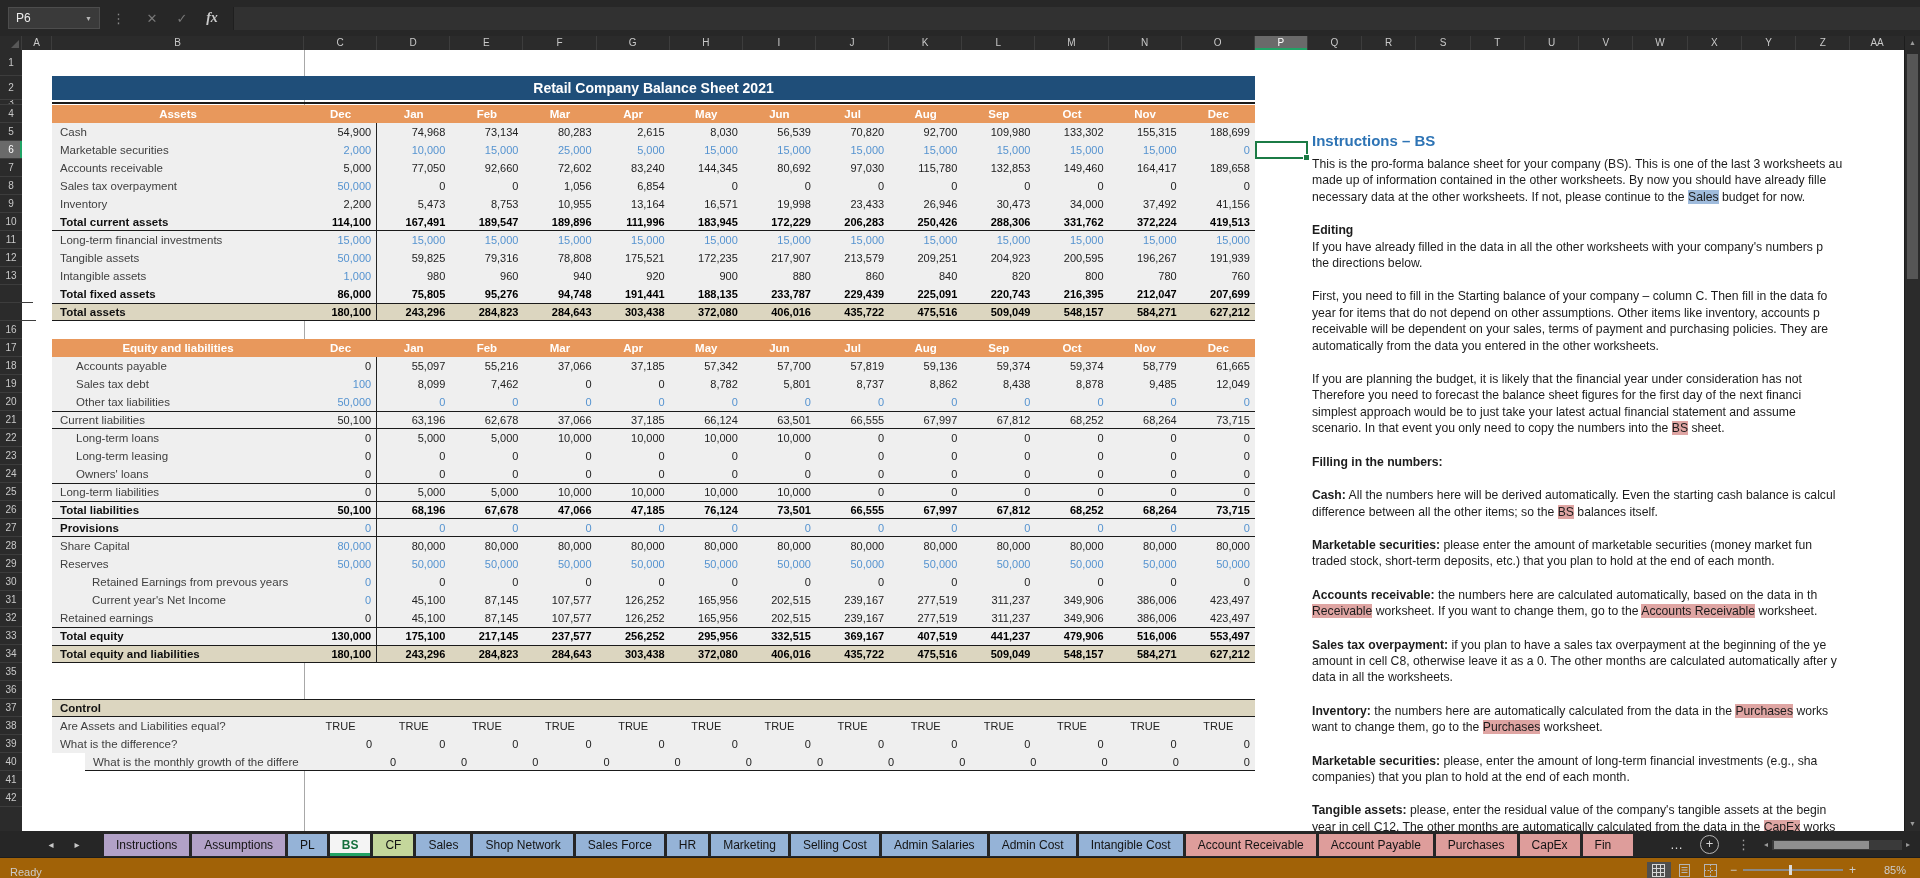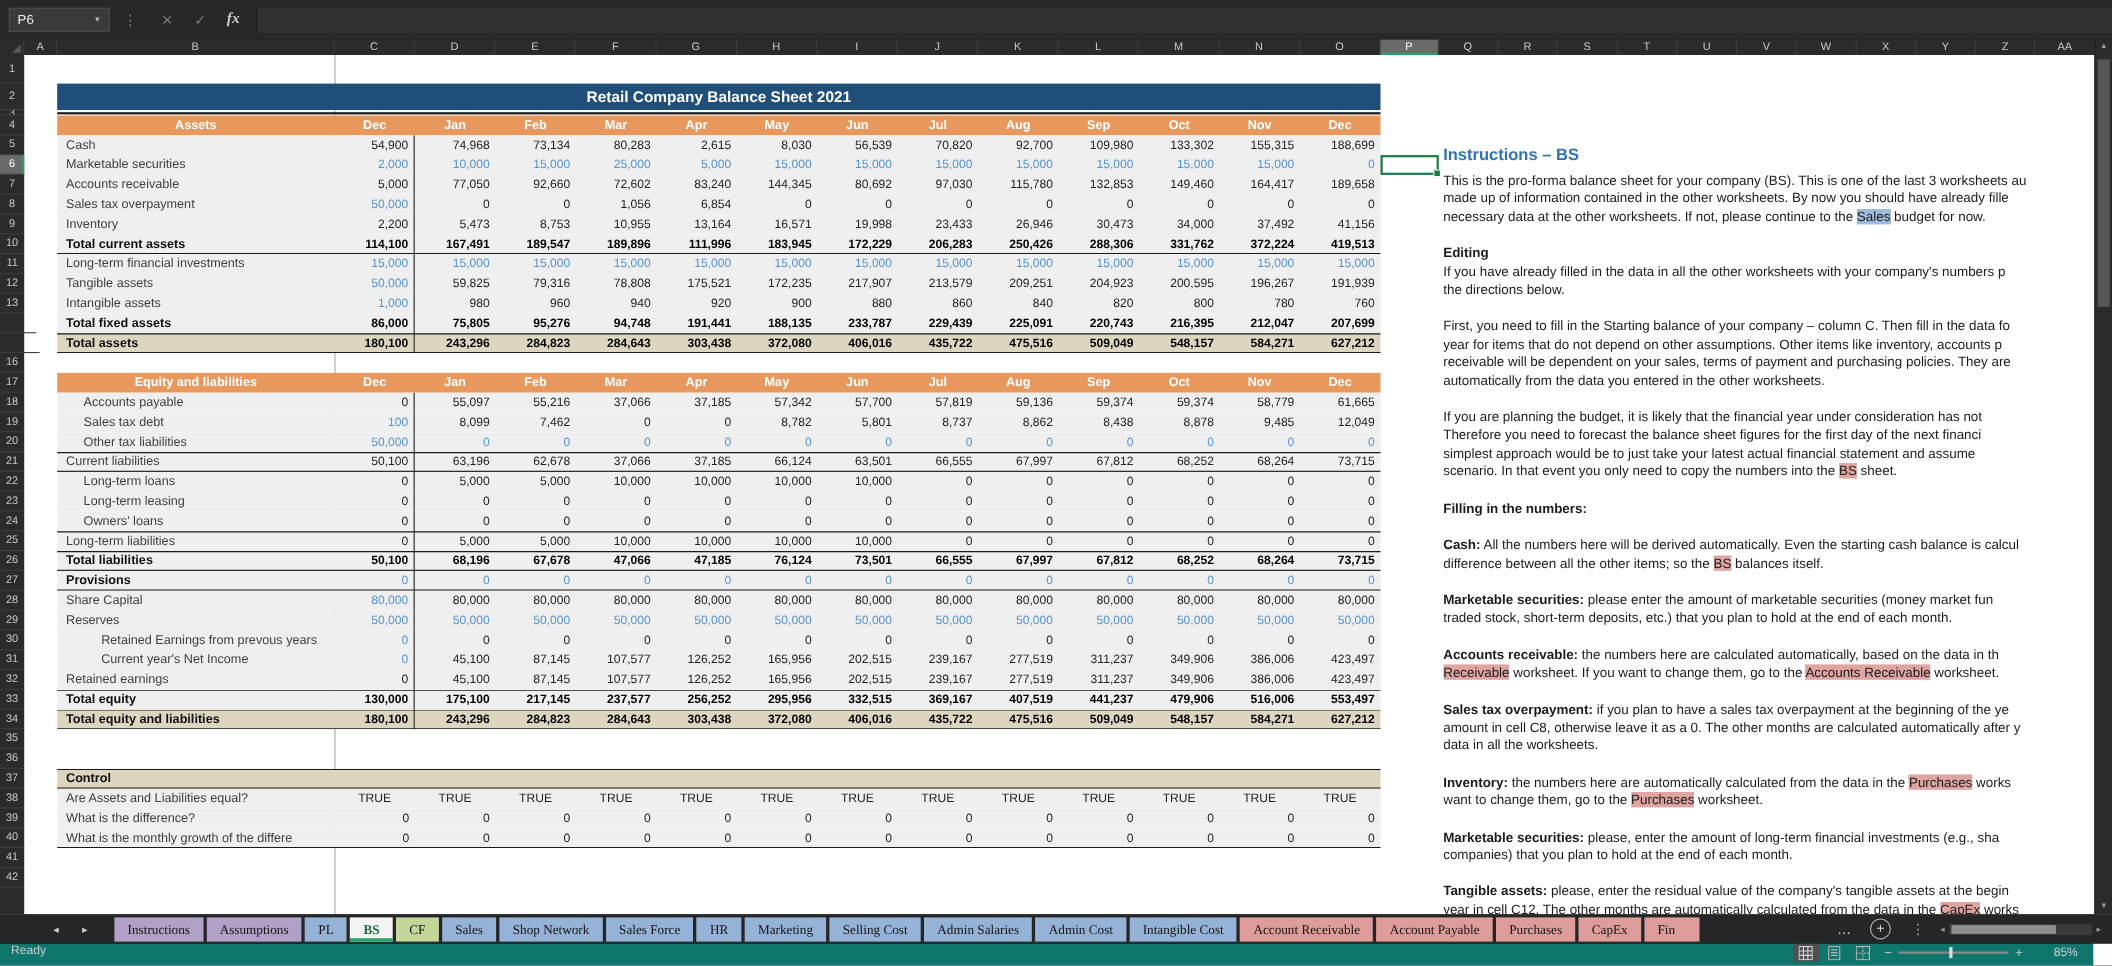--- a/index.html
+++ b/index.html
@@ -55,37 +55,37 @@
   .hp{background:var(--hlpink);}
   .hb{background:var(--hlblue);}
   
   .vscroll{position:absolute;right:0;top:36px;bottom:47px;width:15px;background:#2b2b2b;border-left:1px solid #1d1d1d;z-index:5;}
   .vs-arrow{height:14px;color:#9a9a9a;font-size:7px;text-align:center;line-height:14px;}
   .vs-thumb{position:absolute;left:2px;right:2px;top:18px;height:225px;background:#565656;}
   .vs-down{position:absolute;bottom:0;width:100%;}
   
   .tabbar{position:absolute;left:0;right:0;bottom:20px;height:27px;background:#262626;display:flex;align-items:flex-end;padding-left:38px;box-sizing:border-box;}
   .tnav{align-self:center;color:#c8c8c8;font-size:10px;width:26px;text-align:center;}
-  .tabs{display:flex;margin-left:14px;font-family:Liberation Serif, serif;}
+  .tabs{display:flex;margin-left:14px;}
   .tab{height:22px;display:flex;align-items:center;margin:0 3px 2px 0;padding:0 12px;font-size:12px;color:#141414;white-space:nowrap;}
   .tab.purple{background:var(--tabpurple);}
   .tab.blue{background:var(--tabblue);}
   .tab.green{background:var(--tabgreen);}
   .tab.pink{background:var(--tabpink);}
   .tab.active{background:#f4f4f4;color:#15703D;font-weight:bold;box-shadow:inset 0 -3px 0 var(--accent);}
   .tab.trunc{width:38px;padding-right:0;overflow:hidden;}
   .tab-extras{display:flex;align-items:center;align-self:center;margin-left:auto;margin-right:6px;}
   .ellip{color:#ddd;font-size:13px;margin:0 9px;}
   .addsheet{width:17px;height:17px;border:1px solid #b5b5b5;border-radius:50%;color:#d5d5d5;font-size:13px;line-height:15px;text-align:center;margin:0 8px;}
   .vdots2{color:#a5a5a5;font-size:13px;margin:0 10px;}
   .hs-arrow{color:#9a9a9a;font-size:8px;margin:0 4px;}
   .hs-track{width:130px;height:10px;background:#3a3a3a;position:relative;}
   .hs-thumb{position:absolute;left:2px;top:1px;width:95px;height:8px;background:#8f8f8f;}
   
-  .status{position:absolute;left:0;right:17px;bottom:0;height:20px;background:#0f766e;border-top:1px solid #1d1d1d;color:#ccc;font-size:11px;display:flex;align-items:flex-start;}
+  .status{position:absolute;left:0;right:0;bottom:0;height:20px;background:#a16207;border-top:1px solid #1d1d1d;color:#ccc;font-size:11px;display:flex;align-items:flex-end;}
   .st-ready{margin-left:10px;}
   .st-right{margin-left:auto;display:flex;align-items:center;}
   .vico{width:24px;height:16px;display:flex;align-items:center;justify-content:center;margin:0 1px;}
   .vico.on{background:#4f4f4f;}
   .zminus,.zplus{color:#ccc;margin:0 6px;font-size:12px;}
   .ztrack{width:100px;height:2px;background:#8a8a8a;position:relative;}
   .zthumb{position:absolute;left:46px;top:-4px;width:3px;height:10px;background:#dcdcdc;}
   .zpct{width:36px;text-align:right;margin:0 14px 0 8px;}
 </style>
 </head>
@@ -696,21 +696,21 @@
             <div class="tcell">0</div>
             <div class="tcell">0</div>
             <div class="tcell">0</div>
             <div class="tcell">0</div>
             <div class="tcell">0</div>
             <div class="tcell">0</div>
             <div class="tcell">0</div>
             <div class="tcell">0</div>
             <div class="tcell">0</div>
           </div>
-          <div class="trow" style="box-shadow: rgb(26, 26, 26) 0px -1px 0px inset;">
+          <div class="trow" style="box-shadow: rgb(26, 26, 26) 0px -1px 0px inset; margin-left: 33px;">
             <div class="tlabel">What is the monthly growth of the differe</div>
             <div class="tcell">0</div>
             <div class="tcell">0</div>
             <div class="tcell">0</div>
             <div class="tcell">0</div>
             <div class="tcell">0</div>
             <div class="tcell">0</div>
             <div class="tcell">0</div>
             <div class="tcell">0</div>
             <div class="tcell">0</div>

